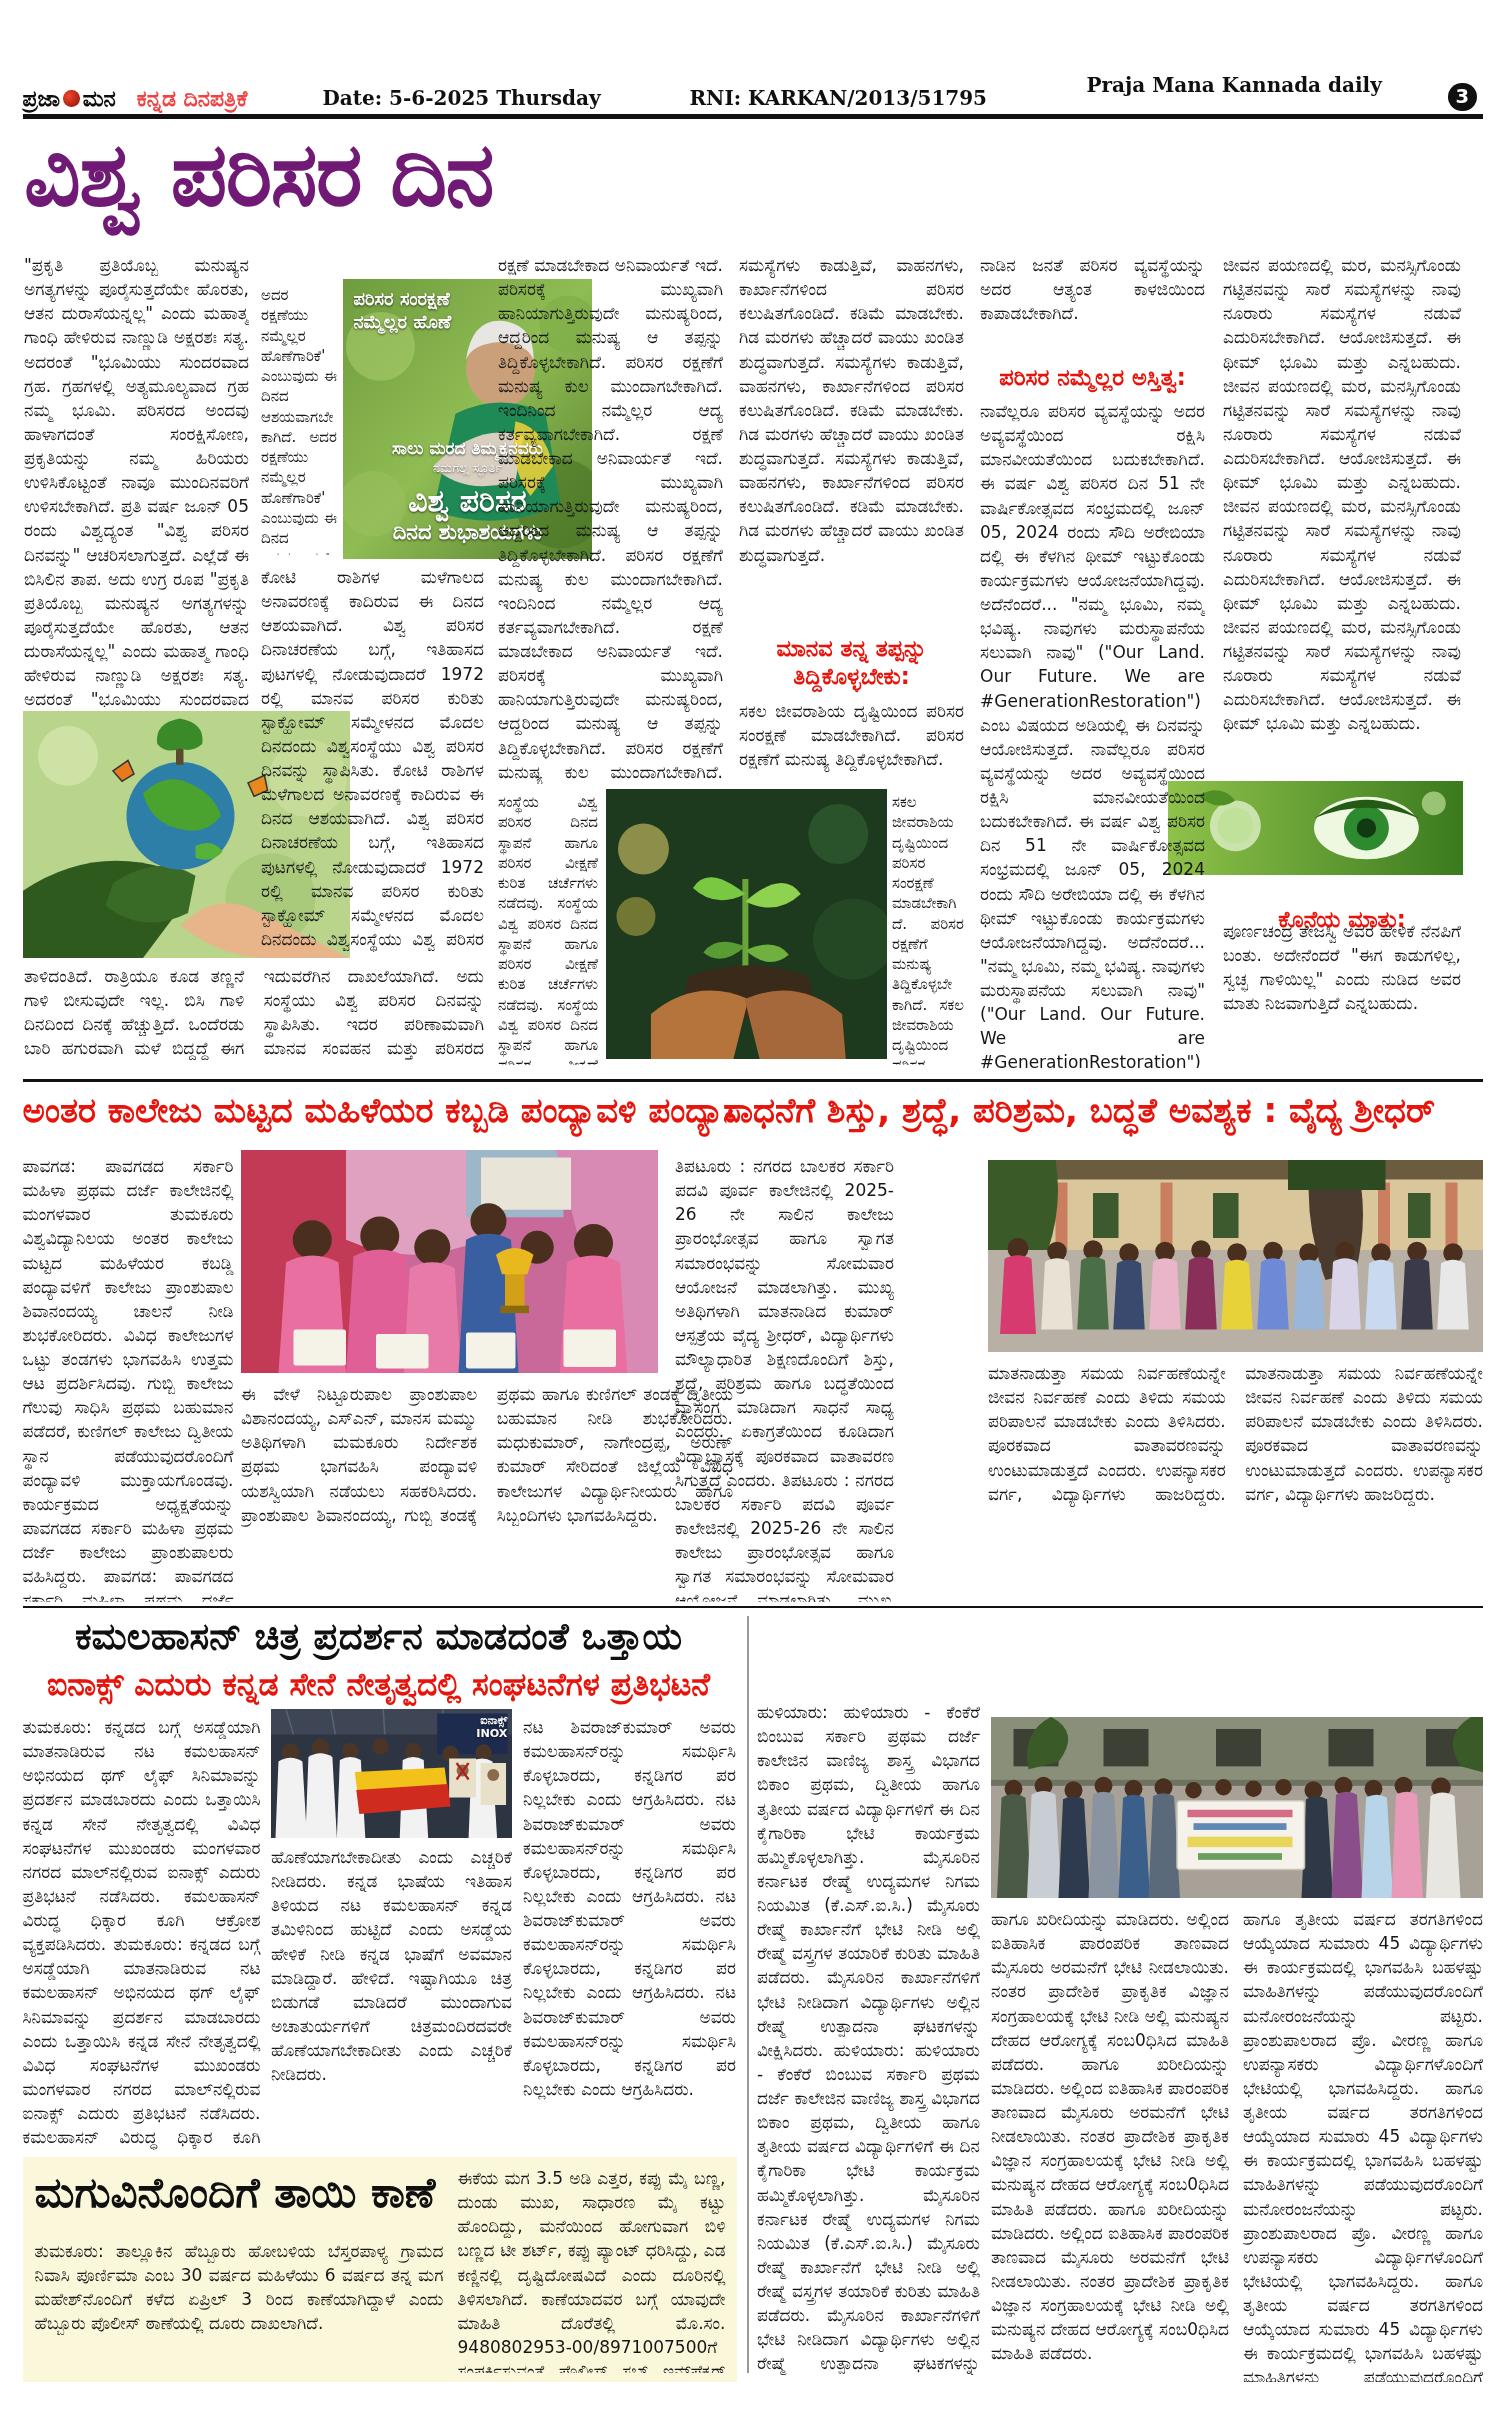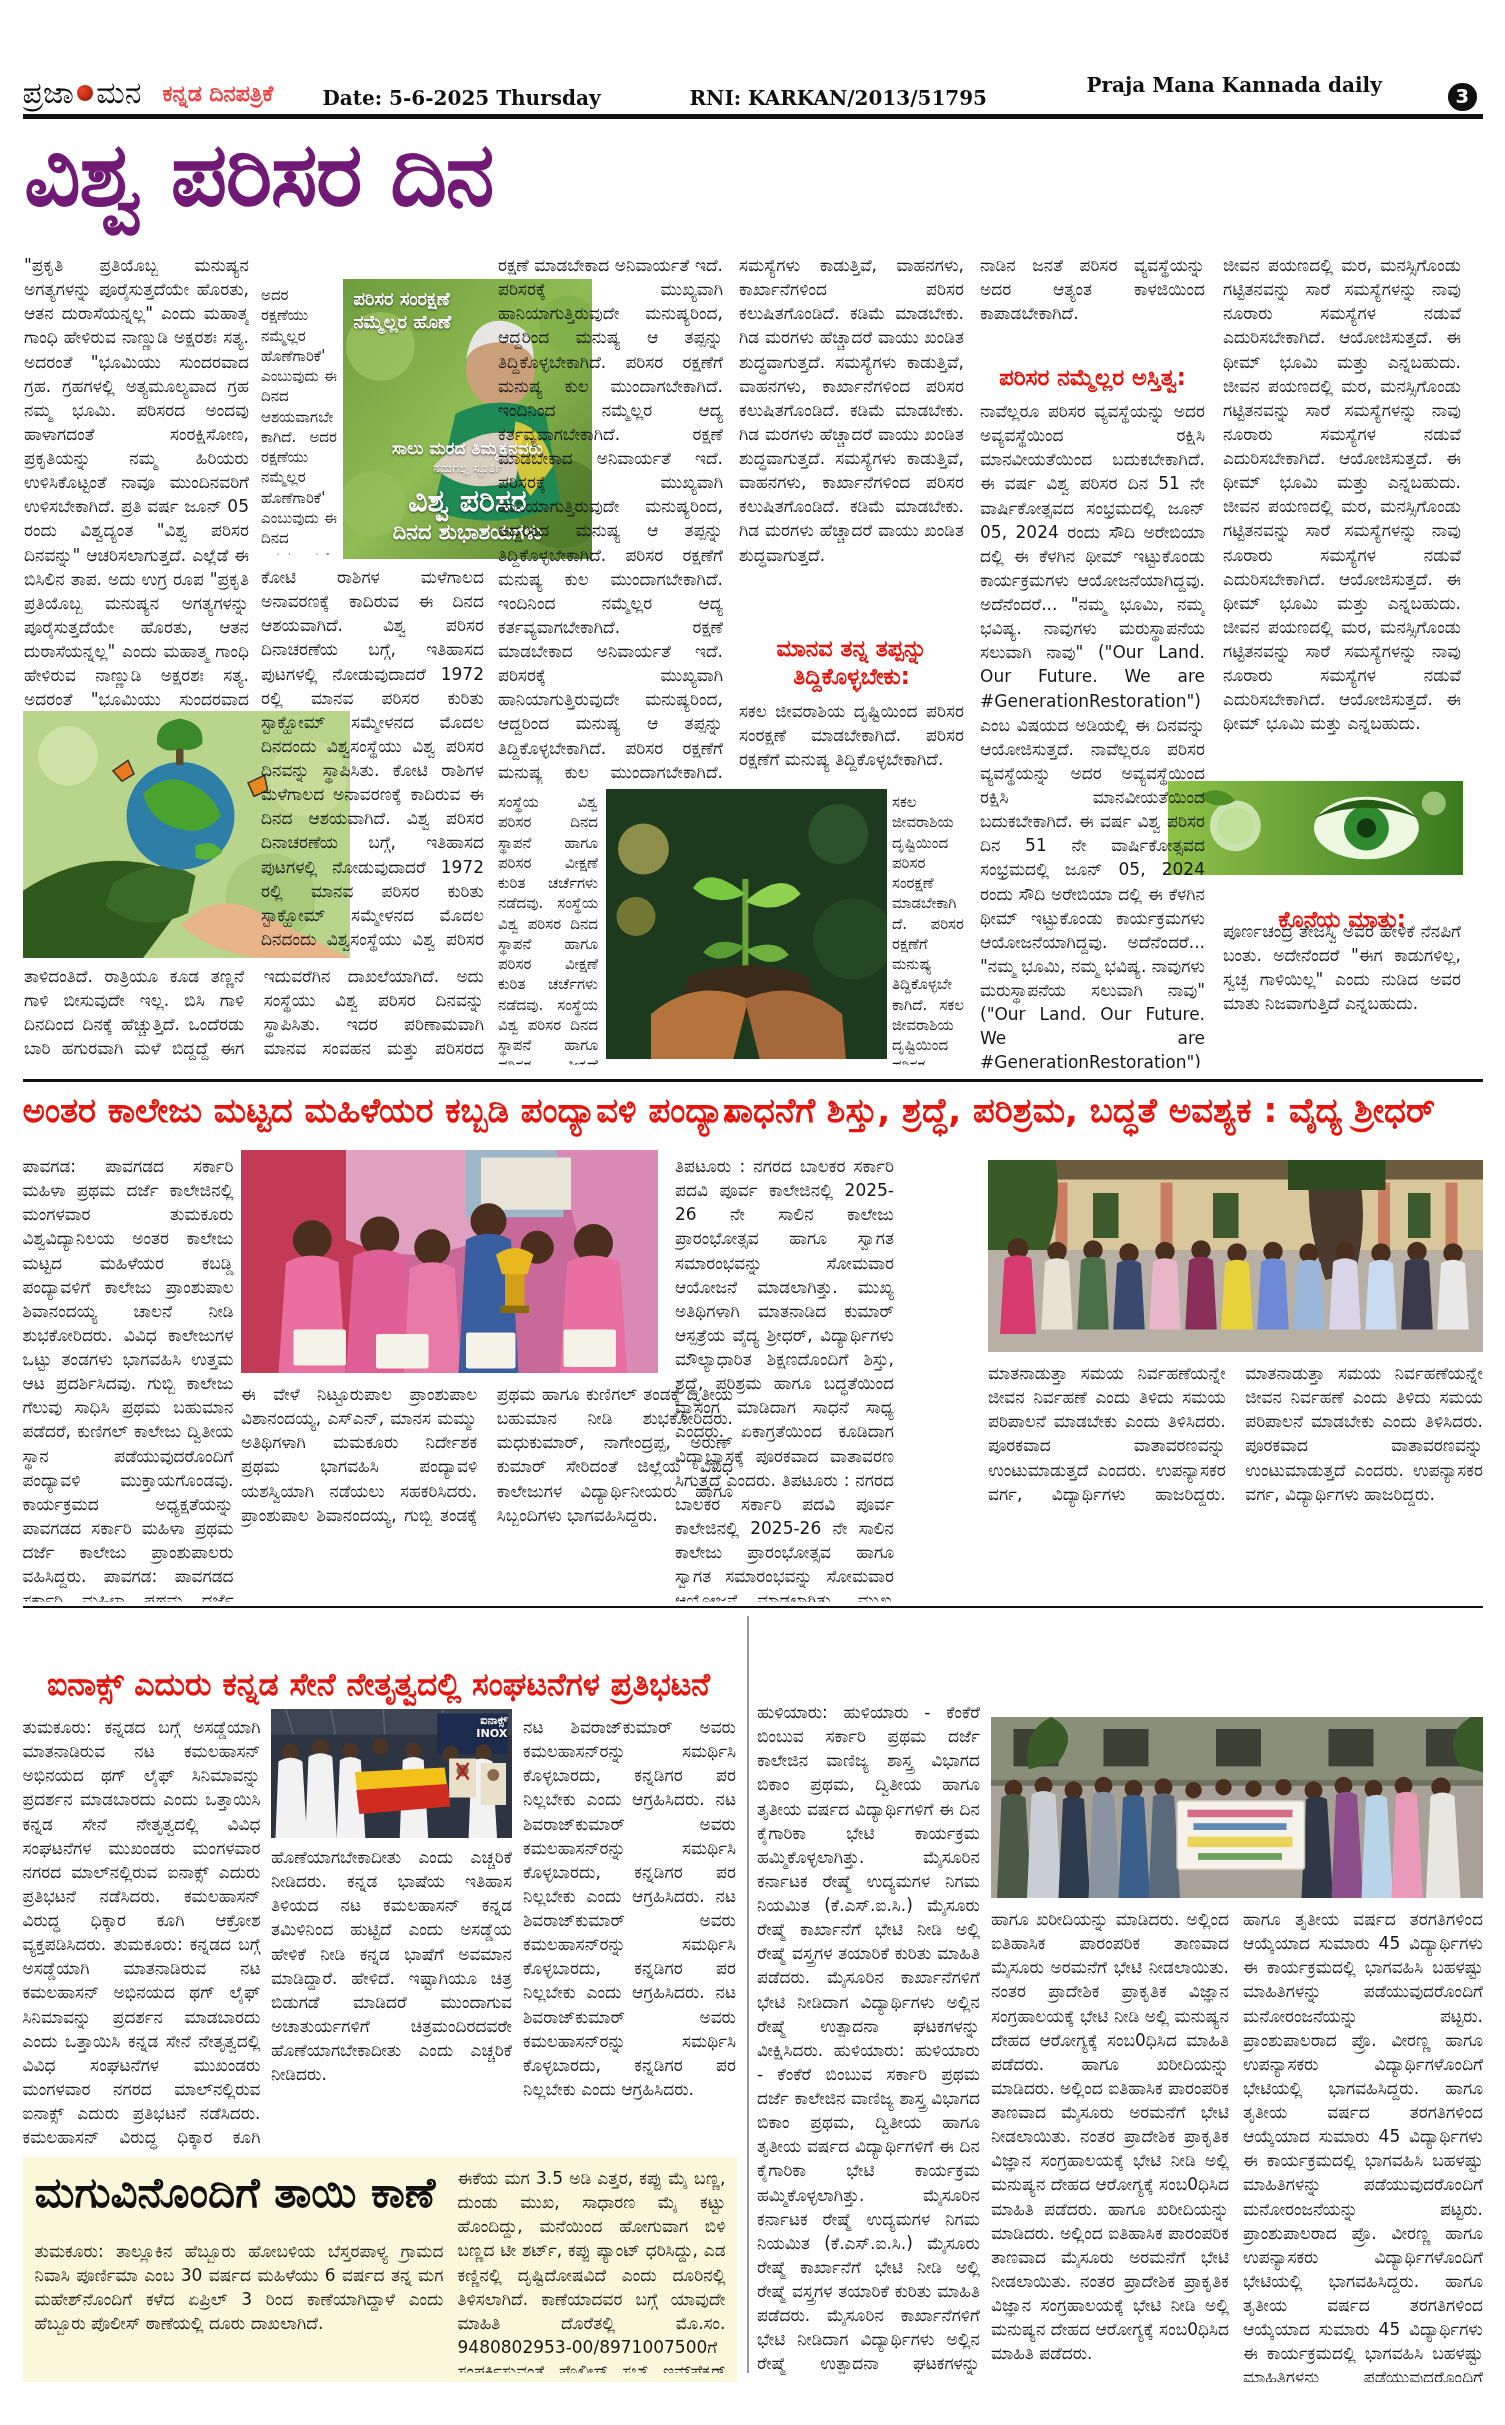--- a/index.html
+++ b/index.html
@@ -11,21 +11,21 @@
   .body-text{font-size:17px;line-height:1.42;text-align:justify;color:#161616;overflow:hidden;
              word-break:break-word;}
   .body-text.small{font-size:15px;line-height:1.35;}
   .two-col{column-count:2;column-gap:19.5px;}
   .headline-main{font-size:88px;font-weight:bold;color:#701a75;line-height:1.05;letter-spacing:-1.5px;white-space:nowrap;overflow:hidden;}
   .headline-mid{font-size:34px;font-weight:bold;color:#e8140b;text-align:center;white-space:nowrap;overflow:hidden;}
   .headline-black{font-size:37px;font-weight:bold;color:#101010;text-align:center;white-space:nowrap;overflow:hidden;}
   .headline-sub-red{font-size:31.5px;font-weight:bold;color:#e8140b;text-align:center;white-space:nowrap;overflow:hidden;}
   .subhead-red{font-size:22.5px;font-weight:bold;color:#e8140b;text-align:center;line-height:1.25;overflow:hidden;}
   .masthead{display:flex;align-items:flex-end;}
-  .logo-main{font-size:30px;font-weight:normal;color:#0d0d0d;}
+  .logo-main{font-size:22px;font-weight:bold;color:#0d0d0d;}
   .logo-dot{display:inline-block;width:16.5px;height:16.5px;border-radius:50%;
             background:radial-gradient(circle at 35% 35%, #f0452a, #8a1205);margin:0 3px;}
   .logo-sub{font-size:22px;color:#ef4444;margin-left:21px;font-weight:bold;}
   .mast-item{font-size:20px;font-weight:bold;color:#101010;font-family:"DejaVu Serif","Liberation Serif",serif;}
   .page-badge{width:28.5px;height:28.5px;border-radius:50%;background:#101010;color:#fff;
               display:flex;align-items:center;justify-content:center;font-size:19.5px;font-weight:bold;}
   .photo{overflow:hidden;background:#701a75;}
   .photo svg{display:block;width:100%;height:100%;}
   .ov{position:absolute;color:#fff;font-weight:bold;text-shadow:0 0.7px 2.2px rgba(0,0,0,.65);text-align:center;}
   .missing-box{background:#fbf7da;}
@@ -247,20 +247,21 @@
         <circle cx="620" cy="124" r="13" fill="#4a2e1e"></circle>
           <path d="M604 138 q16 -10 32 0 l5 88 h-42z" fill="#e8e8e8"></path>
       </g>
     </svg>
   </div>
   <div class="abs body-text two-col" style="left:988px;top:1361px;width:495px;height:241px;">ಮಾತನಾಡುತ್ತಾ ಸಮಯ ನಿರ್ವಹಣೆಯನ್ನೇ ಜೀವನ ನಿರ್ವಹಣೆ ಎಂದು ತಿಳಿದು ಸಮಯ ಪರಿಪಾಲನೆ ಮಾಡಬೇಕು ಎಂದು ತಿಳಿಸಿದರು.  ಪೂರಕವಾದ ವಾತಾವರಣವನ್ನು ಉಂಟುಮಾಡುತ್ತದೆ ಎಂದರು.  ಉಪನ್ಯಾಸಕರ ವರ್ಗ, ವಿದ್ಯಾರ್ಥಿಗಳು ಹಾಜರಿದ್ದರು.  ಮಾತನಾಡುತ್ತಾ ಸಮಯ ನಿರ್ವಹಣೆಯನ್ನೇ ಜೀವನ ನಿರ್ವಹಣೆ ಎಂದು ತಿಳಿದು ಸಮಯ ಪರಿಪಾಲನೆ ಮಾಡಬೇಕು ಎಂದು ತಿಳಿಸಿದರು.  ಪೂರಕವಾದ ವಾತಾವರಣವನ್ನು ಉಂಟುಮಾಡುತ್ತದೆ ಎಂದರು.  ಉಪನ್ಯಾಸಕರ ವರ್ಗ, ವಿದ್ಯಾರ್ಥಿಗಳು ಹಾಜರಿದ್ದರು.</div>
 
   <div class="abs rule" style="left:22.5px;top:1606px;width:1460px;height:2.2px;"></div>
   <div class="abs vrule" style="left:747px;top:1616px;width:1.5px;height:757px;"></div>
 
+  <div class="abs headline-black" style="left:22.5px;top:1615px;width:712px;height:45px;">ಕಮಲಹಾಸನ್ ಚಿತ್ರ ಪ್ರದರ್ಶನ ಮಾಡದಂತೆ ಒತ್ತಾಯ</div>
   <div class="abs headline-sub-red" style="left:22.5px;top:1666px;width:712px;height:40px;">ಐನಾಕ್ಸ್ ಎದುರು ಕನ್ನಡ ಸೇನೆ ನೇತೃತ್ವದಲ್ಲಿ ಸಂಘಟನೆಗಳ ಪ್ರತಿಭಟನೆ</div>
 
   <div class="abs photo" style="left:271px;top:1709px;width:241px;height:129px;">
     <svg viewBox="0 0 322 172" preserveAspectRatio="none">
       <rect width="322" height="172" fill="#2e3542"></rect>
       <rect width="322" height="34" fill="#3e4655"></rect>
       <g stroke="#5a6375" stroke-width="2">
           <line x1="20" y1="0" x2="30" y2="34"></line>
           <line x1="80" y1="0" x2="86" y2="34"></line>
           <line x1="150" y1="0" x2="152" y2="34"></line>

